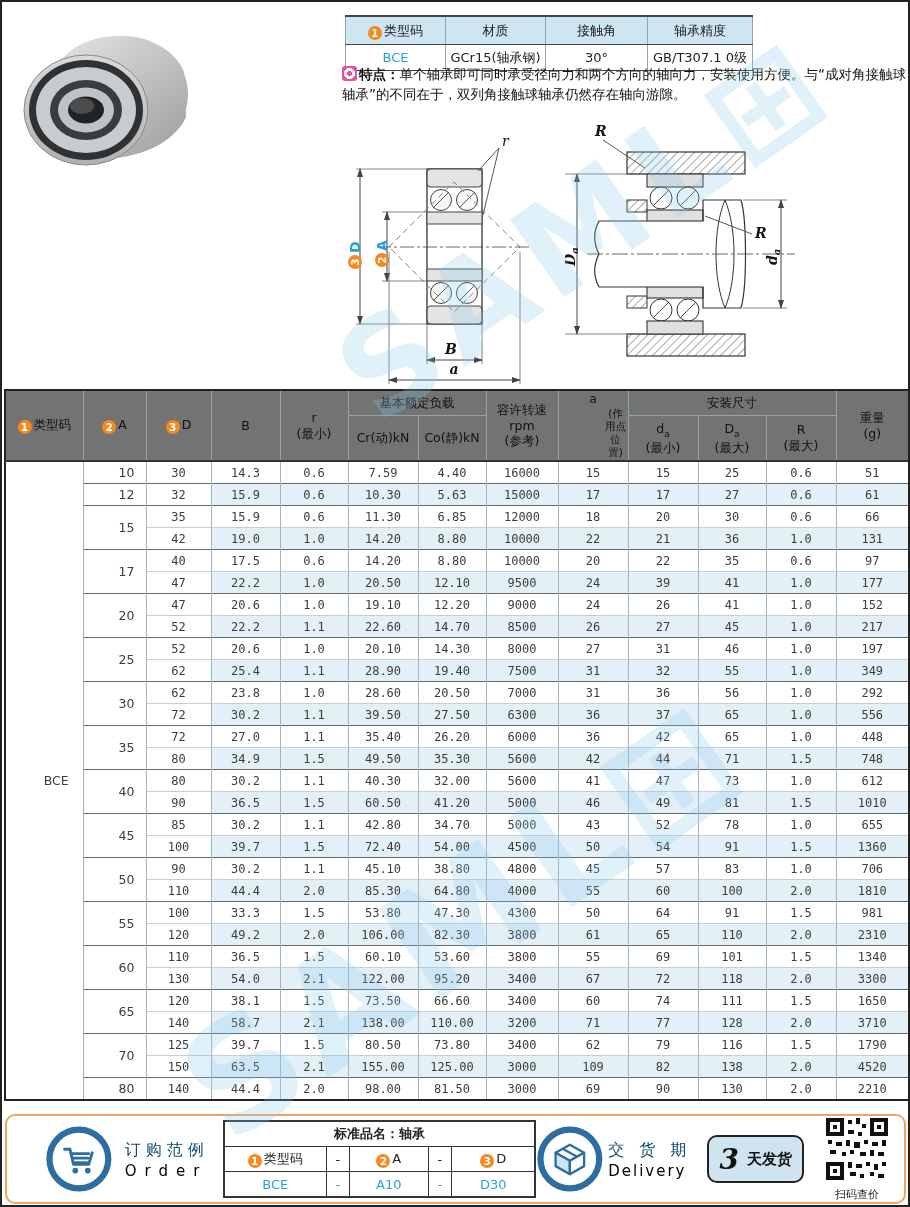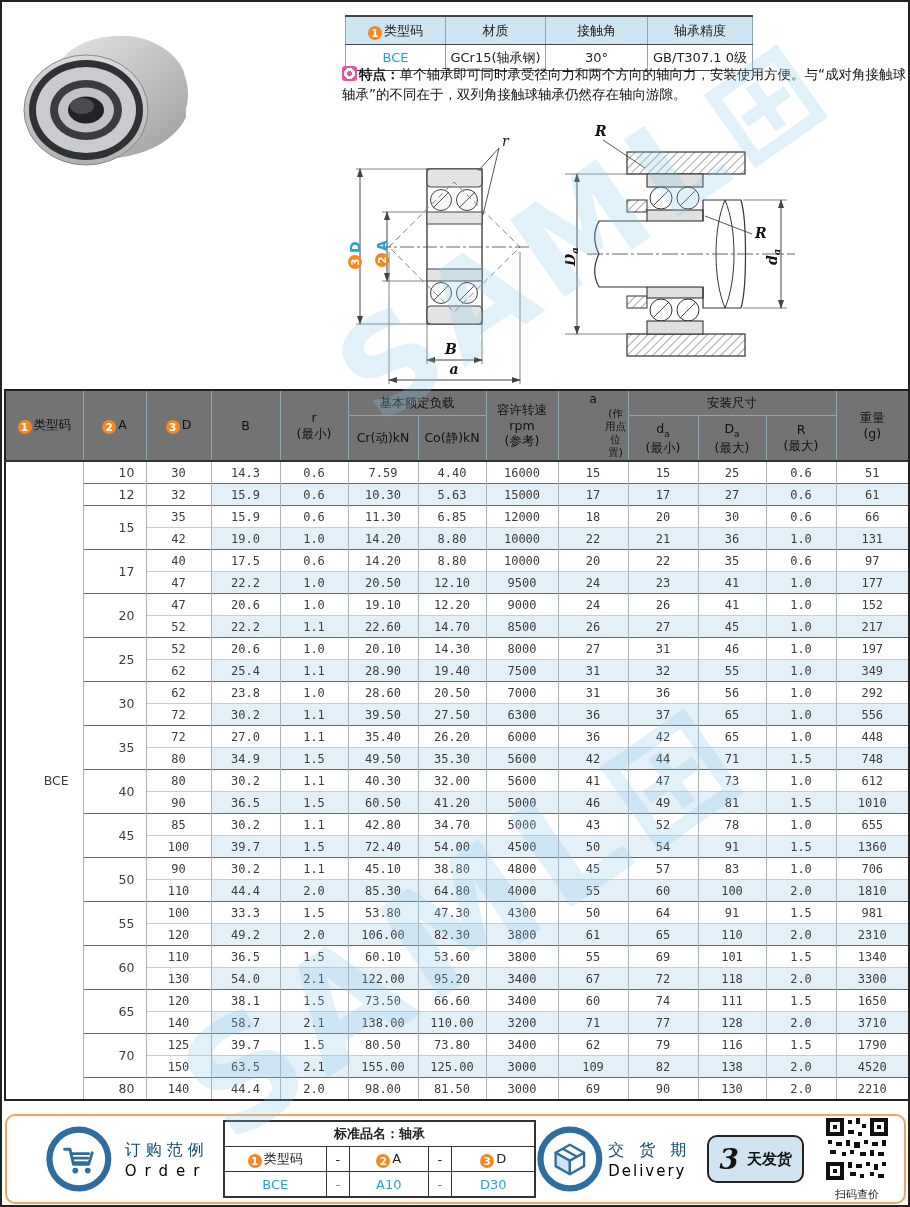--- a/index.html
+++ b/index.html
@@ -410,21 +410,21 @@
           <td>97</td>
         </tr>
         <tr>
           <td class="blue">47</td>
           <td class="alt">22.2</td>
           <td class="alt">1.0</td>
           <td class="alt">20.50</td>
           <td class="alt">12.10</td>
           <td class="alt">9500</td>
           <td class="alt">24</td>
-          <td class="alt">23</td>
+          <td class="alt">39</td>
           <td class="alt">41</td>
           <td class="alt">1.0</td>
           <td class="alt">177</td>
         </tr>
         <tr class="gs">
           <td rowspan="2" class="acell blue">20</td>
           <td class="blue">47</td>
           <td>20.6</td>
           <td>1.0</td>
           <td>19.10</td>

